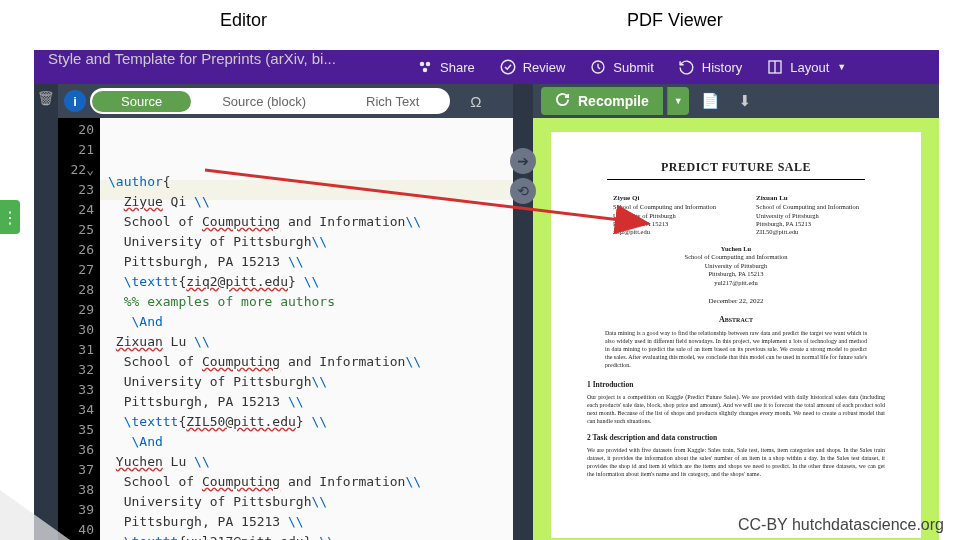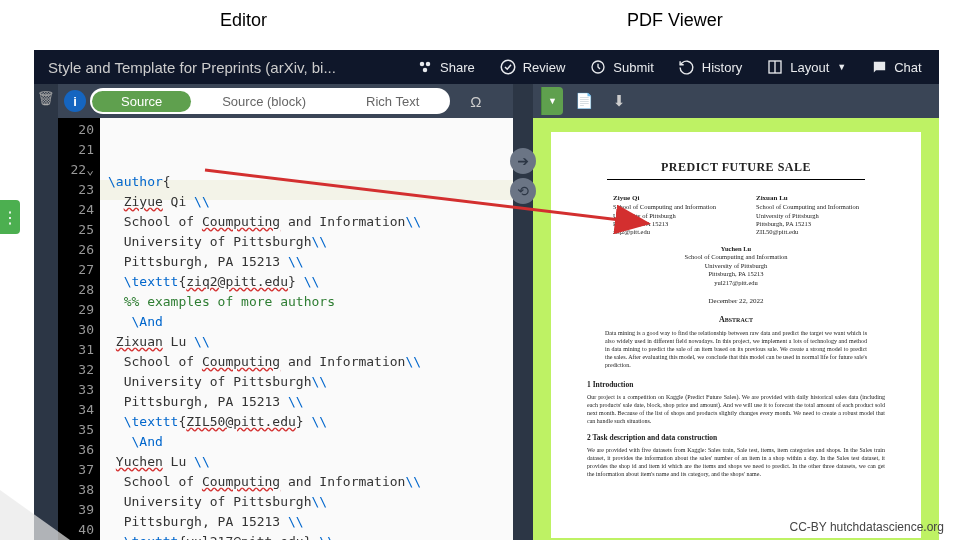--- a/index.html
+++ b/index.html
@@ -1,21 +1,21 @@
 <!DOCTYPE html>
 <html><head>
 <meta charset="utf-8">
 <style>
 * { box-sizing: border-box; margin: 0; padding: 0; }
 body { font-family: -apple-system, BlinkMacSystemFont, "Segoe UI", Arial, sans-serif; background: #fff; width: 960px; height: 540px; position: relative; overflow: hidden; }
 .labels { position: absolute; top: 10px; left: 0; width: 100%; display: flex; font-size: 18px; text-align: center; }
 .labels span:first-child { margin-left: 220px; }
 .labels span:last-child { margin-left: 360px; }
 .app { position: absolute; top: 50px; left: 34px; width: 905px; height: 450px; background: #2c3645; display: flex; flex-direction: column; }
-.topbar { height: 38px; background: #0f172a; display: flex; align-items: center; color: #e8eaed; font-size: 13px; }
+.topbar { height: 38px; background: #4c1d95; display: flex; color: #e8eaed; font-size: 13px; }
 .title { padding: 0 14px; color: #ccc; font-size: 15px; white-space: nowrap; overflow: hidden; text-overflow: ellipsis; width: 370px; }
 .topbtn { padding: 8px 12px; display: flex; align-items: center; gap: 6px; cursor: pointer; }
 .topbtn .ico { width: 18px; height: 18px; display: inline-flex; align-items: center; justify-content: center; }
 .caret { font-size: 9px; margin-left: 2px; }
 .main { flex: 1; display: flex; }
 .lefttool { width: 24px; background: #2c3645; display: flex; flex-direction: column; align-items: center; padding-top: 6px; gap: 10px; color: #aaa; }
 .lefttool .t { width: 18px; height: 18px; font-size: 14px; text-align: center; color: #aaa; }
 .greendots { position: absolute; left: 0; top: 200px; width: 20px; height: 34px; background: #4caf50; display: flex; align-items: center; justify-content: center; color: #fff; font-size: 16px; border-radius: 0 4px 4px 0; }
 .editor { width: 455px; background: #2c3645; display: flex; flex-direction: column; }
 .edtoolbar { height: 34px; background: #3a4556; display: flex; align-items: center; padding: 0 6px; gap: 4px; color: #ccc; font-size: 13px; }
@@ -48,21 +48,21 @@
 .ptitle { text-align: center; font-variant: small-caps; font-size: 12px; letter-spacing: 0.5px; border-bottom: 1.5px solid #000; padding-bottom: 4px; margin: 0 20px 14px; font-weight: bold; }
 .authors { display: flex; justify-content: center; gap: 40px; font-size: 6.5px; line-height: 1.3; margin-bottom: 8px; }
 .auth b { font-size: 7px; }
 .authc { text-align: center; font-size: 6.5px; line-height: 1.3; margin-bottom: 10px; }
 .pdate { text-align: center; font-size: 7px; margin-bottom: 10px; }
 .absh { text-align: center; font-size: 8px; font-weight: bold; font-variant: small-caps; margin-bottom: 5px; }
 .abstxt { font-size: 6px; line-height: 1.35; text-align: justify; margin: 0 18px 10px; }
 .sech { font-size: 7.5px; font-weight: bold; margin-bottom: 4px; }
 .sectxt { font-size: 6px; line-height: 1.35; text-align: justify; margin-bottom: 8px; }
 .arrow { position: absolute; top: 145px; left: 200px; width: 460px; height: 90px; pointer-events: none; z-index: 50; }
-.attrib { position: absolute; bottom: 6px; right: 16px; font-size: 12px; color: #444; }
+.attrib { position: absolute; bottom: 6px; right: 16px; font-size: 16px; color: #444; }
 .corner { position: absolute; bottom: 0; left: 0; width: 0; height: 0; border-left: 70px solid #e8e8e8; border-top: 50px solid transparent; opacity: 0.7; }
 </style>
 </head>
 <body>
 
 <div class="labels">
   <span>Editor</span>
   <span>PDF Viewer</span>
 </div>
 
@@ -108,28 +108,20 @@
     </div>
     <div class="topbtn">
       <span class="ico">
           <svg width="16" height="16" viewBox="0 0 24 24" fill="none" stroke="currentColor" stroke-width="2">
             <rect x="3" y="3" width="18" height="18"></rect>
             <line x1="12" y1="3" x2="12" y2="21"></line>
           </svg>
         </span>
       <span>Layout</span>
       <span class="caret">▼</span>
-    </div>
-    <div class="topbtn">
-      <span class="ico">
-          <svg width="17" height="17" viewBox="0 0 24 24" fill="currentColor">
-            <path d="M4 4h16v12H7l-3 3z"></path>
-          </svg>
-        </span>
-      <span>Chat</span>
     </div>
   </div>
 
   <div class="main">
     <div class="lefttool">
       <div class="t">🗑</div>
     </div>
 
     <div class="editor">
       <div class="edtoolbar">
@@ -169,20 +161,27 @@
       </div>
     </div>
 
     <div class="middle">
       <div class="circbtn c1">➔</div>
       <div class="circbtn c2">⟲</div>
     </div>
 
     <div class="pdfpane">
       <div class="pdftoolbar">
+        <div class="recompile">
+          <span><svg width="15" height="15" viewBox="0 0 24 24" fill="none" stroke="currentColor" stroke-width="3">
+                <path d="M21 12a9 9 0 1 1-3-6.7L21 8"></path>
+                <path d="M21 3v5h-5"></path>
+              </svg></span>
+          <span>Recompile</span>
+        </div>
         <div class="recdrop">▼</div>
         <div class="pdfico">📄</div>
         <div class="pdfico">⬇</div>
       </div>
       <div class="pdfview">
         <div class="page">
           <div class="ptitle">PREDICT FUTURE SALE</div>
           <div class="authors">
             <div class="auth">
               <b>Ziyue Qi</b><br>

